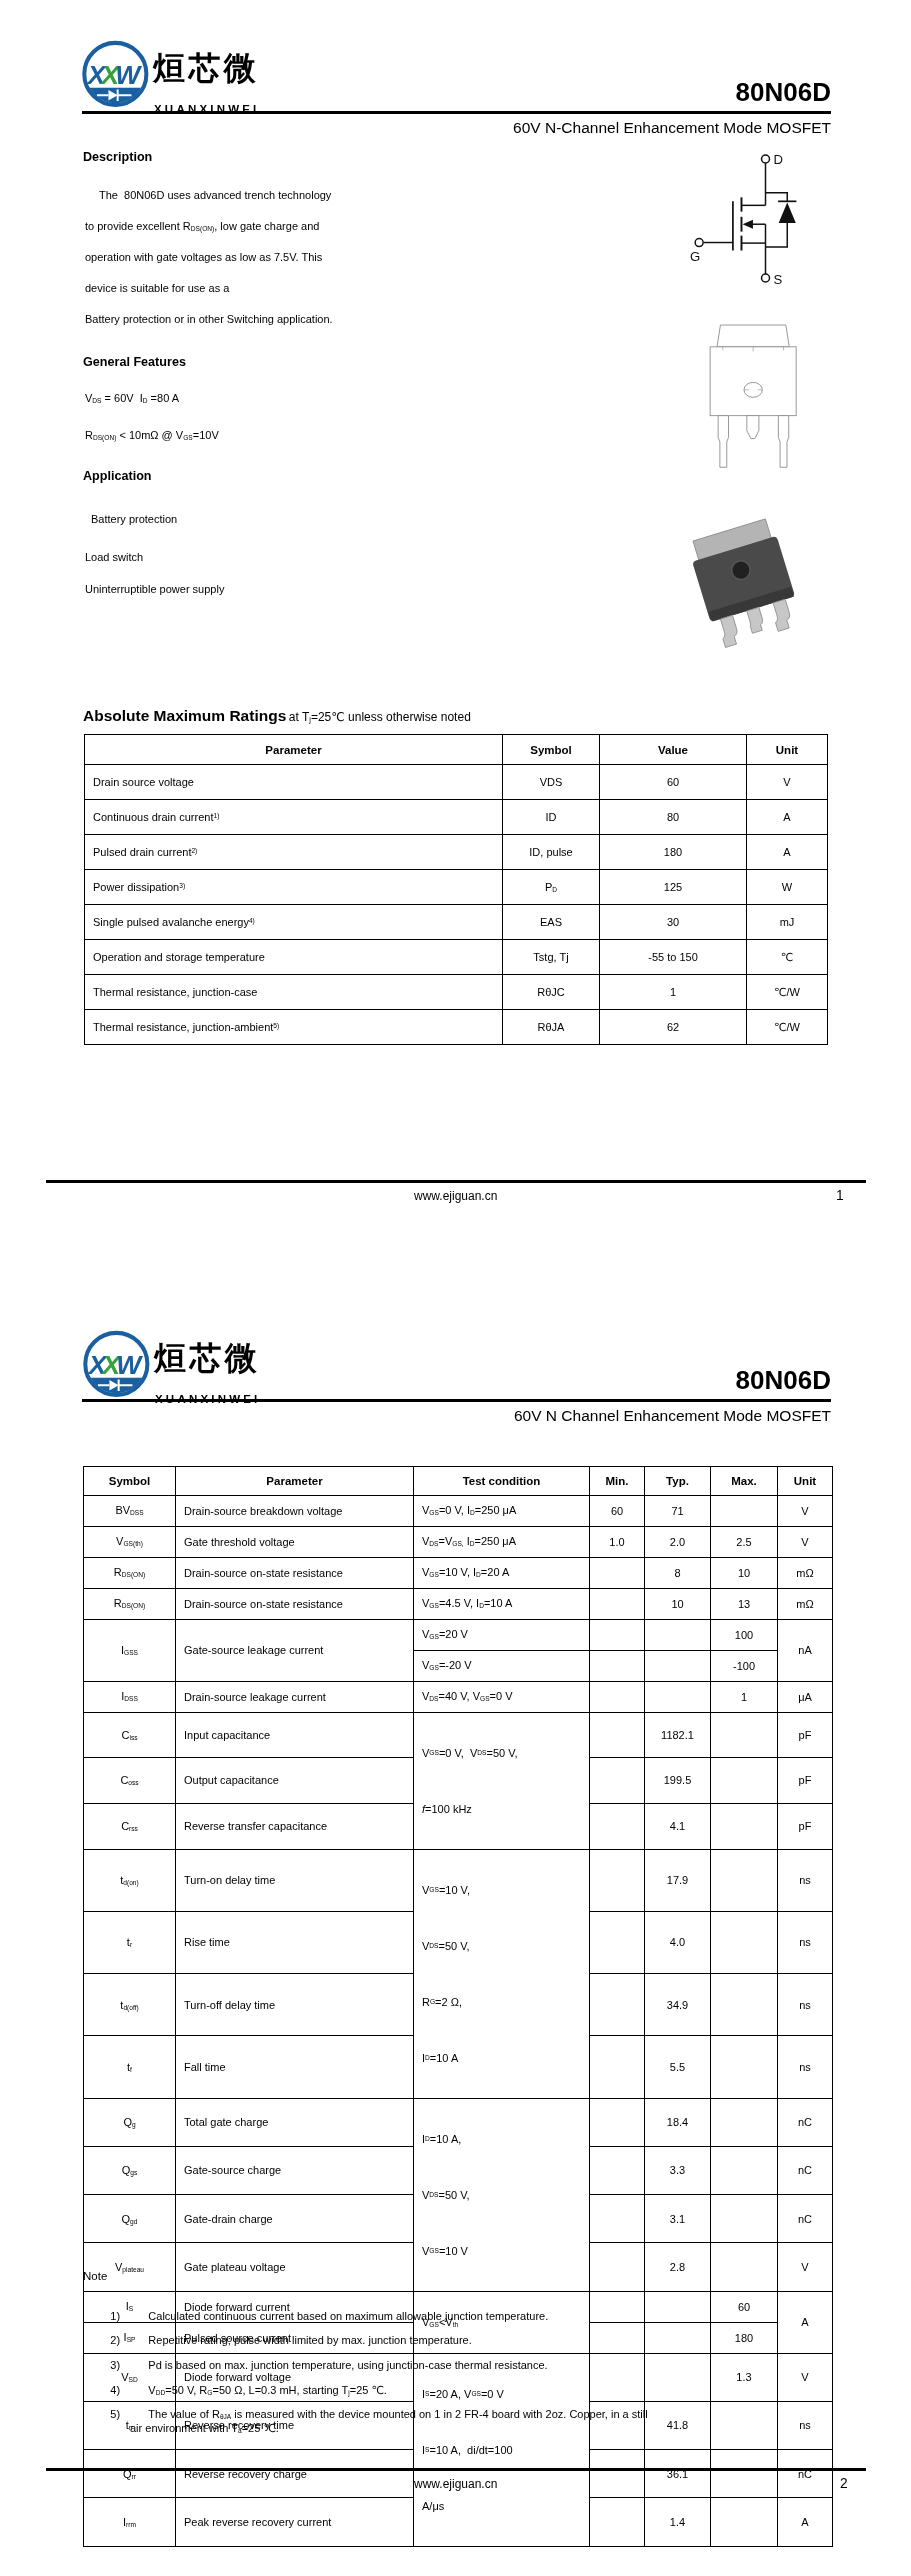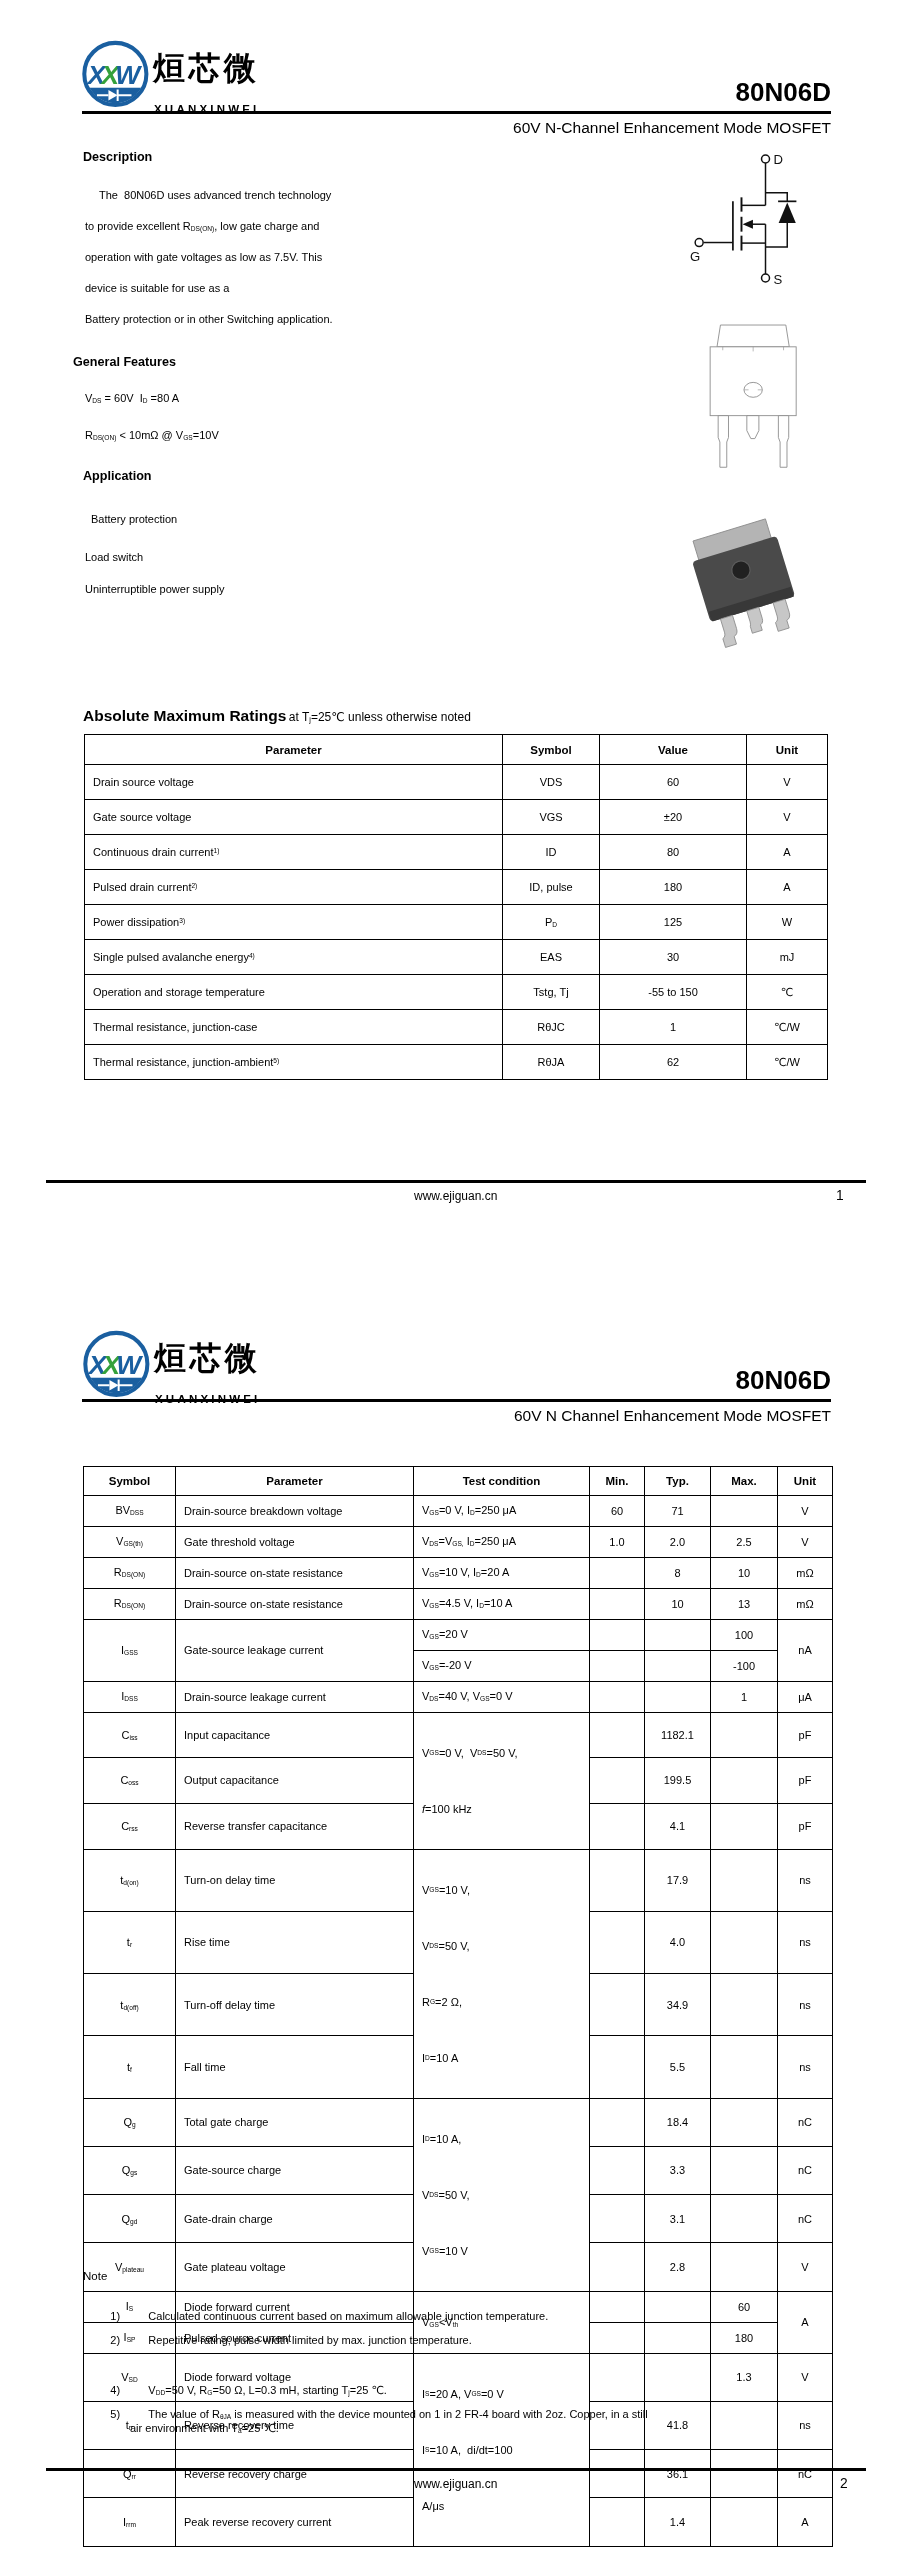--- a/index.html
+++ b/index.html
@@ -75,21 +75,21 @@
     <div class="abs rule" style="left:82px;top:111px;width:749px;"></div>
     <div class="abs subtitle" style="top:119px;">60V N-Channel Enhancement Mode MOSFET</div>
 
     <div class="abs h1" style="left:83px;top:150px;">Description</div>
     <div class="abs body" style="left:99px;top:189px;">The  80N06D uses advanced trench technology</div>
     <div class="abs body" style="left:85px;top:220px;">to provide excellent R<sub>DS(ON)</sub>, low gate charge and</div>
     <div class="abs body" style="left:85px;top:251px;">operation with gate voltages as low as 7.5V. This</div>
     <div class="abs body" style="left:85px;top:282px;">device is suitable for use as a</div>
     <div class="abs body" style="left:85px;top:313px;">Battery protection or in other Switching application.</div>
 
-    <div class="abs h1" style="left:73px;top:355px;">General Features</div>
+    <div class="abs h1" style="left:83px;top:355px;">General Features</div>
     <div class="abs body" style="left:85px;top:392px;">V<sub>DS</sub> = 60V  I<sub>D</sub> =80 A</div>
     <div class="abs body" style="left:85px;top:429px;">R<sub>DS(ON)</sub> &lt; 10mΩ @ V<sub>GS</sub>=10V</div>
 
     <div class="abs h1" style="left:83px;top:469px;">Application</div>
     <div class="abs body" style="left:91px;top:513px;">Battery protection</div>
     <div class="abs body" style="left:85px;top:551px;">Load switch</div>
     <div class="abs body" style="left:85px;top:583px;">Uninterruptible power supply</div>
 
     <svg class="abs" style="left:677px;top:147px;" width="161" height="143" viewBox="0 0 280 250">
       <g stroke="#111" stroke-width="2.6" fill="none">
@@ -169,26 +169,20 @@
         <td>Value</td>
         <td>Unit</td>
       </tr>
       <tr>
         <td class="param">Drain source voltage</td>
         <td>VDS</td>
         <td>60</td>
         <td>V</td>
       </tr>
       <tr>
-        <td class="param">Gate source voltage</td>
-        <td>VGS</td>
-        <td>±20</td>
-        <td>V</td>
-      </tr>
-      <tr>
         <td class="param">Continuous drain current<sup>1)</sup></td>
         <td>ID</td>
         <td>80</td>
         <td>A</td>
       </tr>
       <tr>
         <td class="param">Pulsed drain current<sup>2)</sup></td>
         <td>ID, pulse</td>
         <td>180</td>
         <td>A</td>
@@ -503,20 +497,23 @@
     </tbody>
       </table>
 
     <div class="abs note-title" style="left:83px;top:982px;">Note</div>
     <div class="abs note-line" style="left:92px;top:1010px;">
       <span class="nnum">1)</span><span>Calculated continuous current based on maximum allowable junction temperature.</span>
     </div>
     <div class="abs note-line" style="left:92px;top:1034px;">
       <span class="nnum">2)</span><span>Repetitive rating; pulse width limited by max. junction temperature.</span>
     </div>
+    <div class="abs note-line" style="left:92px;top:1059px;">
+      <span class="nnum">3)</span><span>Pd is based on max. junction temperature, using junction-case thermal resistance.</span>
+    </div>
     <div class="abs note-line" style="left:92px;top:1084px;">
       <span class="nnum">4)</span><span>V<sub>DD</sub>=50 V, R<sub>G</sub>=50 Ω, L=0.3 mH, starting T<sub>j</sub>=25 ℃.</span>
     </div>
     <div class="abs note-line" style="left:92px;top:1108px;">
       <span class="nnum">5)</span><span>The value of R<sub>θJA</sub> is measured with the device mounted on 1 in 2 FR-4 board with 2oz. Copper, in a still</span>
     </div>
     <div class="abs note-line" style="left:130px;top:1134px;">air environment with T<sub>a</sub>=25 ℃.</div>
 
     <div class="abs rule" style="left:46px;top:1180px;width:820px;height:3.4px;"></div>
     <div class="abs footer-site" style="left:414px;top:1189px;">www.ejiguan.cn</div>

